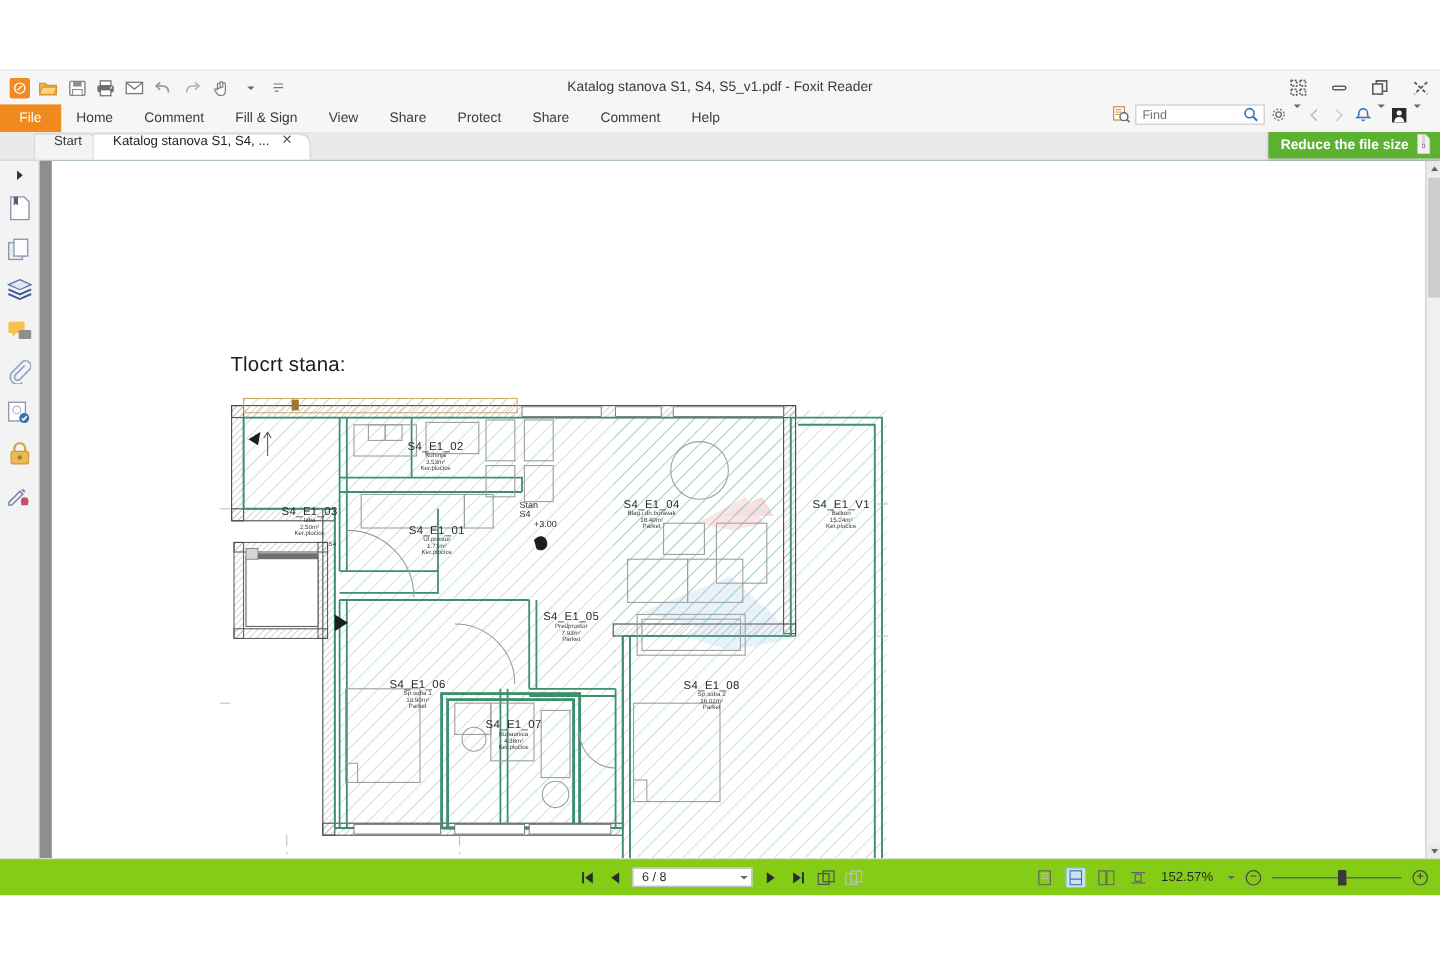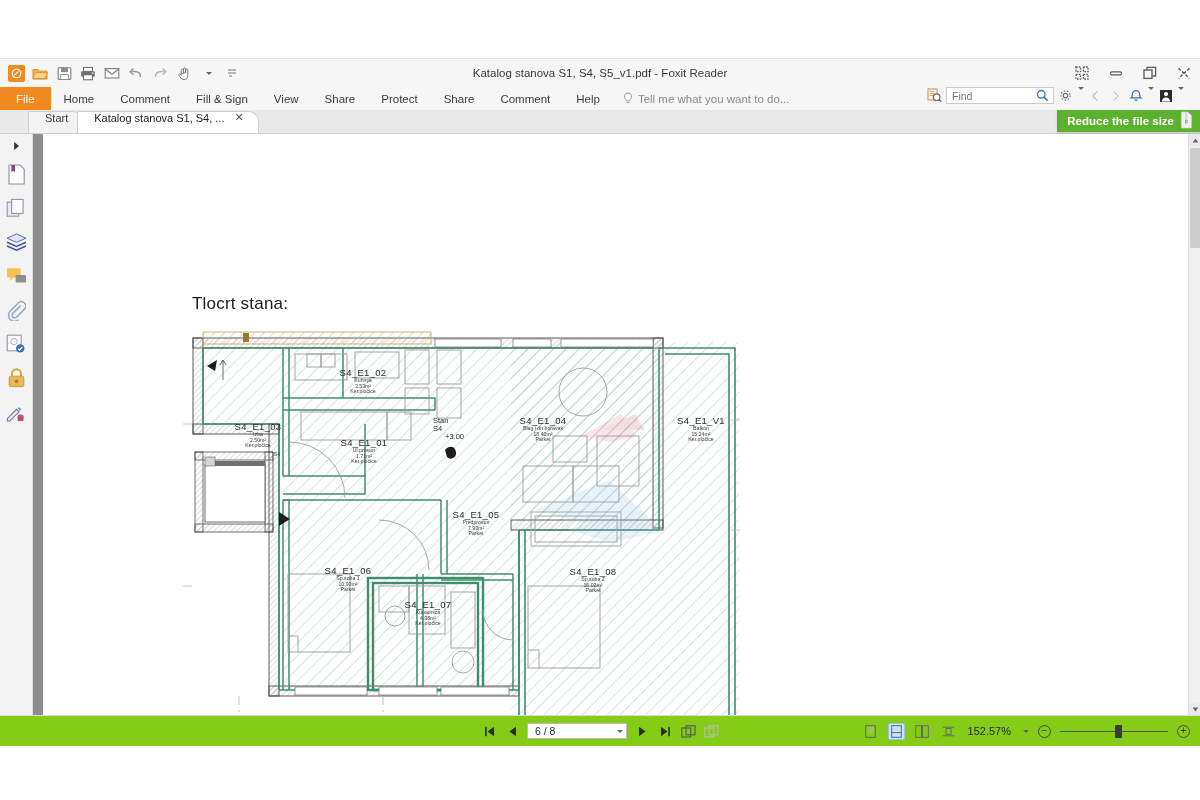--- a/index.html
+++ b/index.html
@@ -309,27 +309,20 @@
       <div class="menu-file">File</div>
       <div class="menu-item">Home</div>
       <div class="menu-item">Comment</div>
       <div class="menu-item">Fill &amp; Sign</div>
       <div class="menu-item">View</div>
       <div class="menu-item">Share</div>
       <div class="menu-item">Protect</div>
       <div class="menu-item">Share</div>
       <div class="menu-item">Comment</div>
       <div class="menu-item">Help</div>
-      <div class="tellme">
-        <svg width="10" height="14" viewBox="0 0 10 14">
-            <path d="M5 1a3.6 3.6 0 0 0-2.2 6.5c.5.4.7.9.7 1.4h3c0-.5.2-1 .7-1.4A3.6 3.6 0 0 0 5 1z" fill="none" stroke="#9a9a9a" stroke-width="1"></path>
-            <path d="M3.6 10.7h2.8" stroke="#9a9a9a" stroke-width="1"></path>
-          </svg>
-        <span>Tell me what you want to do...</span>
-      </div>
 
       <div class="menubar-right">
         <div class="mb-icon">
           <svg width="15" height="15" viewBox="0 0 15 15">
               <rect x="1" y="1" width="9" height="11" fill="#fff" stroke="#c98a3e" stroke-width="1"></rect>
               <path d="M2.6 3.4h5M2.6 5.4h5M2.6 7.4h3.4" stroke="#c98a3e" stroke-width=".8"></path>
               <circle cx="9.6" cy="9.2" r="3.3" fill="#fff" stroke="#6a6a6a" stroke-width="1.2"></circle>
               <path d="M12 11.6 14.2 13.8" stroke="#6a6a6a" stroke-width="1.4"></path>
             </svg>
         </div>

